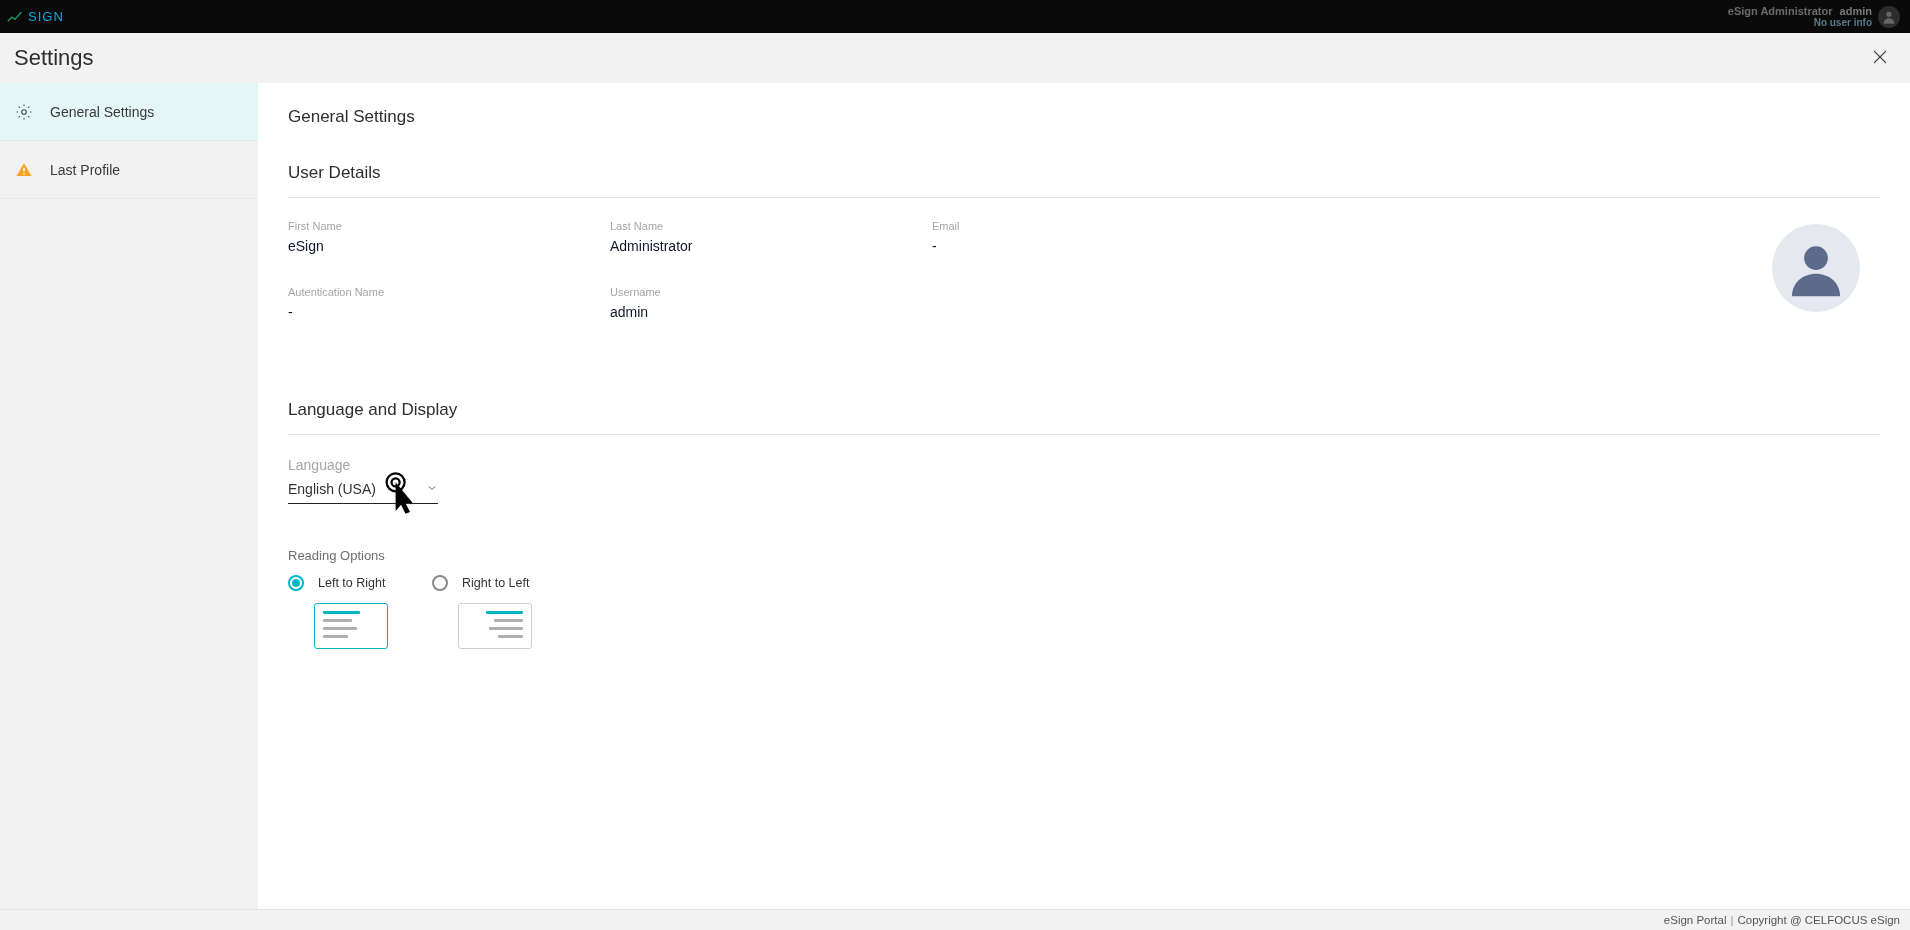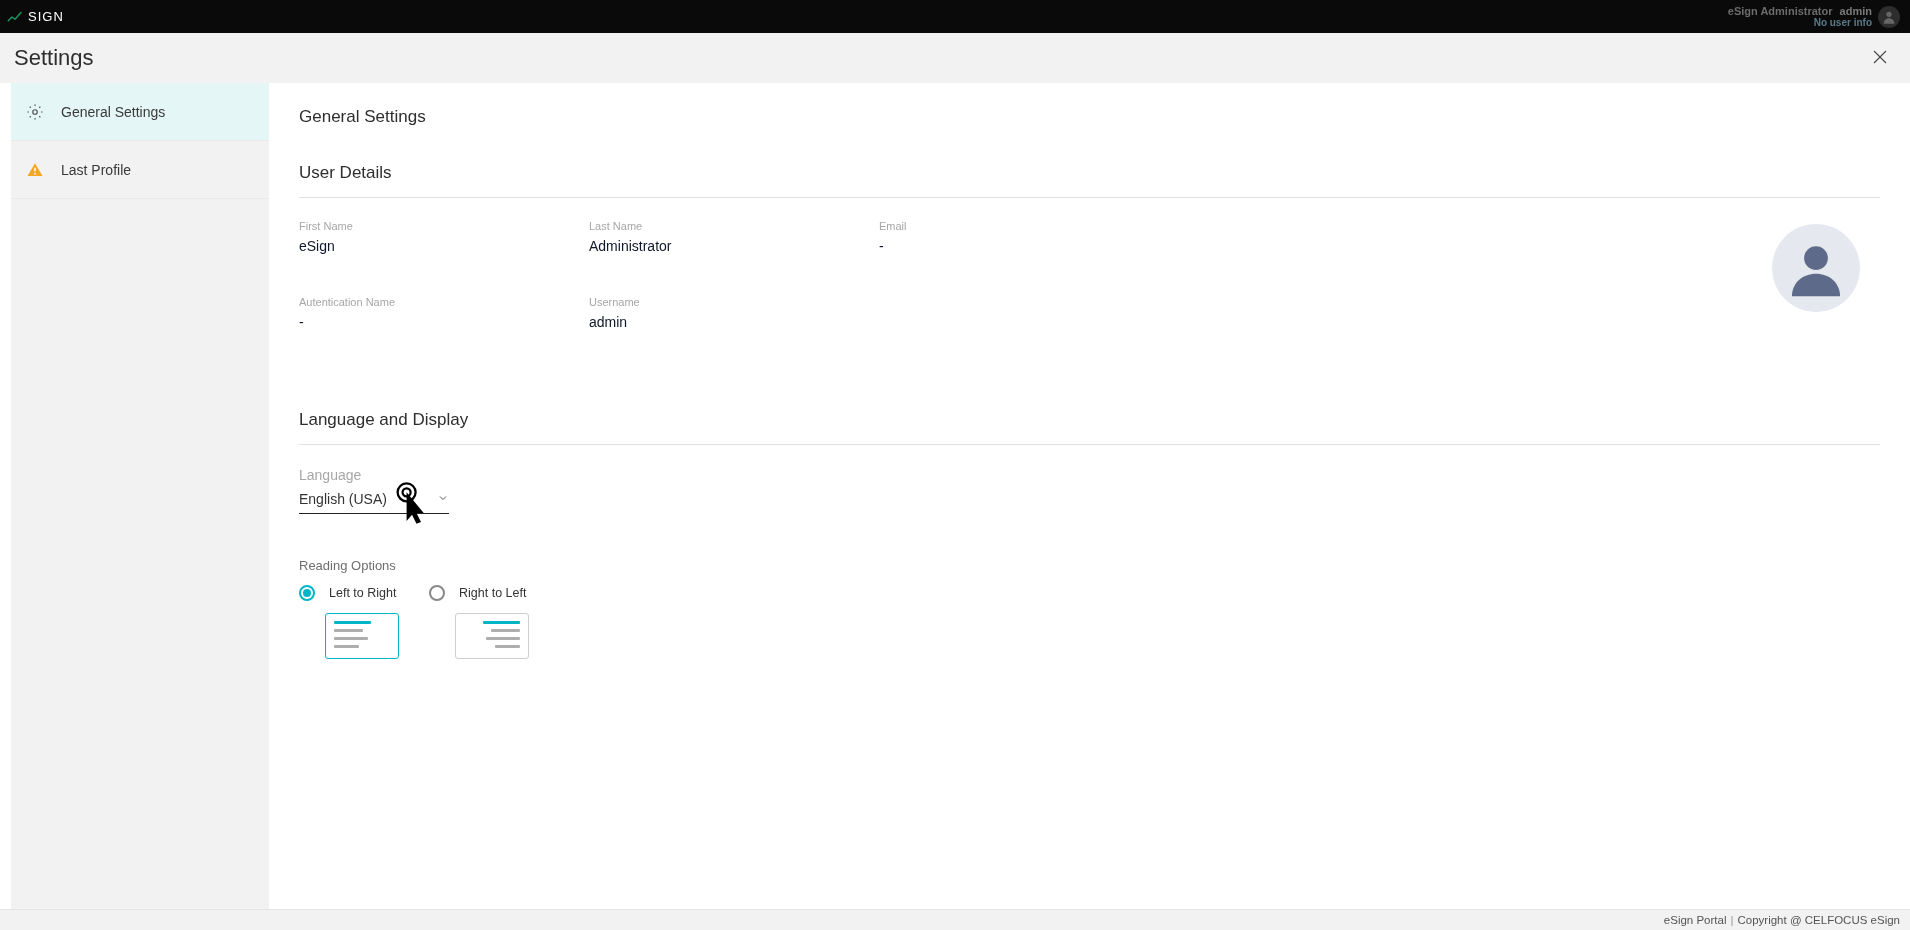--- a/index.html
+++ b/index.html
@@ -15,42 +15,42 @@
   * { box-sizing: border-box; }
   html, body { margin:0; padding:0; height:100%; font-family: "Segoe UI", "Helvetica Neue", Arial, sans-serif; }
   body { display:flex; flex-direction:column; background:#fff; color:var(--text-dark); font-size:14px; }
 
   
   .topbar {
     height:33px; background:var(--topbar); color:#7a7a7a;
     display:flex; align-items:center; padding:0 10px 0 6px;
     font-size:11px;
   }
-  .topbar .logo { display:flex; align-items:center; gap:4px; color:#ffffff; letter-spacing:1px; font-weight:300; font-size:13px; }
+  .topbar .logo { display:flex; align-items:center; gap:4px; color:#0ea5e9; letter-spacing:1px; font-weight:300; font-size:13px; }
   .topbar .logo svg { width:18px; height:18px; }
   .topbar .spacer { flex:1; }
   .topbar .account { text-align:right; line-height:12px; margin-right:6px;font-weight:bold;}
   .topbar .account .line1 span:first-child { color:#6b6b6b;}
   .topbar .account .line1 span:last-child { color:#7a7a7a; margin-left:4px;}
   .topbar .account .line2 { color:#5a7a8a; font-size:10px;}
   .topbar .avatar-small { width:22px; height:22px; border-radius:50%; background:#2d2d2d; display:flex; align-items:center; justify-content:center; }
   .topbar .avatar-small svg { width:16px; height:16px; fill:#666; }
 
   
   .titlebar {
     height:50px; background:var(--bg-page);
     display:flex; align-items:center; padding:0 16px 0 14px;
   }
   .titlebar h1 { font-size:22px; font-weight:400; margin:0; color:#2e2e2e; }
   .titlebar .spacer { flex:1; }
   .titlebar .close { width:28px; height:28px; display:flex; align-items:center; justify-content:center; color:#444; cursor:pointer; }
   .titlebar .close svg { width:18px; height:18px; stroke:#444; stroke-width:1.5; fill:none; }
 
   
-  .main { flex:1; display:flex; min-height:0;padding-left:11px; }
+  .main { flex:1; display:flex; min-height:0; }
   .sidebar {
     width:258px; background:var(--bg-page); border-right:none;
     display:flex; flex-direction:column;
   }
   .sidebar .item {
     height:58px; display:flex; align-items:center; gap:16px;
     padding:0 14px; border-bottom:1px solid #e8e8e8; cursor:pointer;
     font-size:14px; color:#3a3a3a;
   }
   .sidebar .item.selected { background:var(--sidebar-sel); }
@@ -59,21 +59,21 @@
 
   .content {
     flex:1; background:#fff; padding:24px 30px 40px 30px; overflow:auto;
   }
   .content h2.page-title { font-size:17px; font-weight:400; margin:0 0 36px 0; color:#2e2e2e; }
   .section-title { font-size:17px; font-weight:400; margin:0 0 14px 0; color:#2e2e2e; }
   hr.sep { border:none; border-top:1px solid var(--border); margin:0 0 22px 0; }
 
   .details-block { position:relative; margin-bottom:80px; }
   .field-grid {
-    display:grid; grid-template-columns: 290px 290px 290px; row-gap:42px; column-gap:0;
+    display:grid; grid-template-columns: 290px 290px 290px; row-gap:42px; column-gap:0;gap:32px;
   }
   .field .label { font-size:11px; color:var(--text-light); margin-bottom:6px; }
   .field .value { font-size:14px; color:#0f172a; }
   .avatar-big {
     position:absolute; right:20px; top:4px;
     width:88px; height:88px; border-radius:50%; background:#e6e8ef;
     display:flex; align-items:center; justify-content:center;
   }
   .avatar-big svg { width:68px; height:68px; fill:#5e6a89; }
 
@@ -84,21 +84,21 @@
     display:flex; align-items:center; justify-content:space-between;
     border-bottom:1.5px solid #222; padding:4px 0 6px 0; cursor:pointer;
     font-size:14px; color:#333;
   }
   .lang-field .select svg { width:12px; height:12px; stroke:#555; stroke-width:2; fill:none; }
 
   .cursor-overlay { position:absolute; left:95px; top:14px; pointer-events:none; }
   .cursor-overlay svg { width:36px; height:46px; }
 
   .reading-label { font-size:13px; color:var(--text-mid); margin-bottom:12px; }
-  .reading-options { display:flex; gap:30px; }
+  .reading-options { display:flex; gap:44px; }
   .opt { display:flex; flex-direction:column; gap:12px; }
   .opt .row { display:flex; align-items:center; gap:14px; cursor:pointer; }
   .radio { width:16px; height:16px; border:2px solid #888; border-radius:50%; display:flex; align-items:center; justify-content:center; }
   .radio.on { border-color:var(--teal); }
   .radio.on::after { content:""; width:8px; height:8px; border-radius:50%; background:var(--teal); }
   .opt .text { font-size:12.5px; color:#333; }
   .preview {
     width:74px; height:46px; border:1px solid #cfcfcf; border-radius:3px; background:#fff;
     padding:7px 8px; display:flex; flex-direction:column; gap:5px; margin-left:26px;
   }

